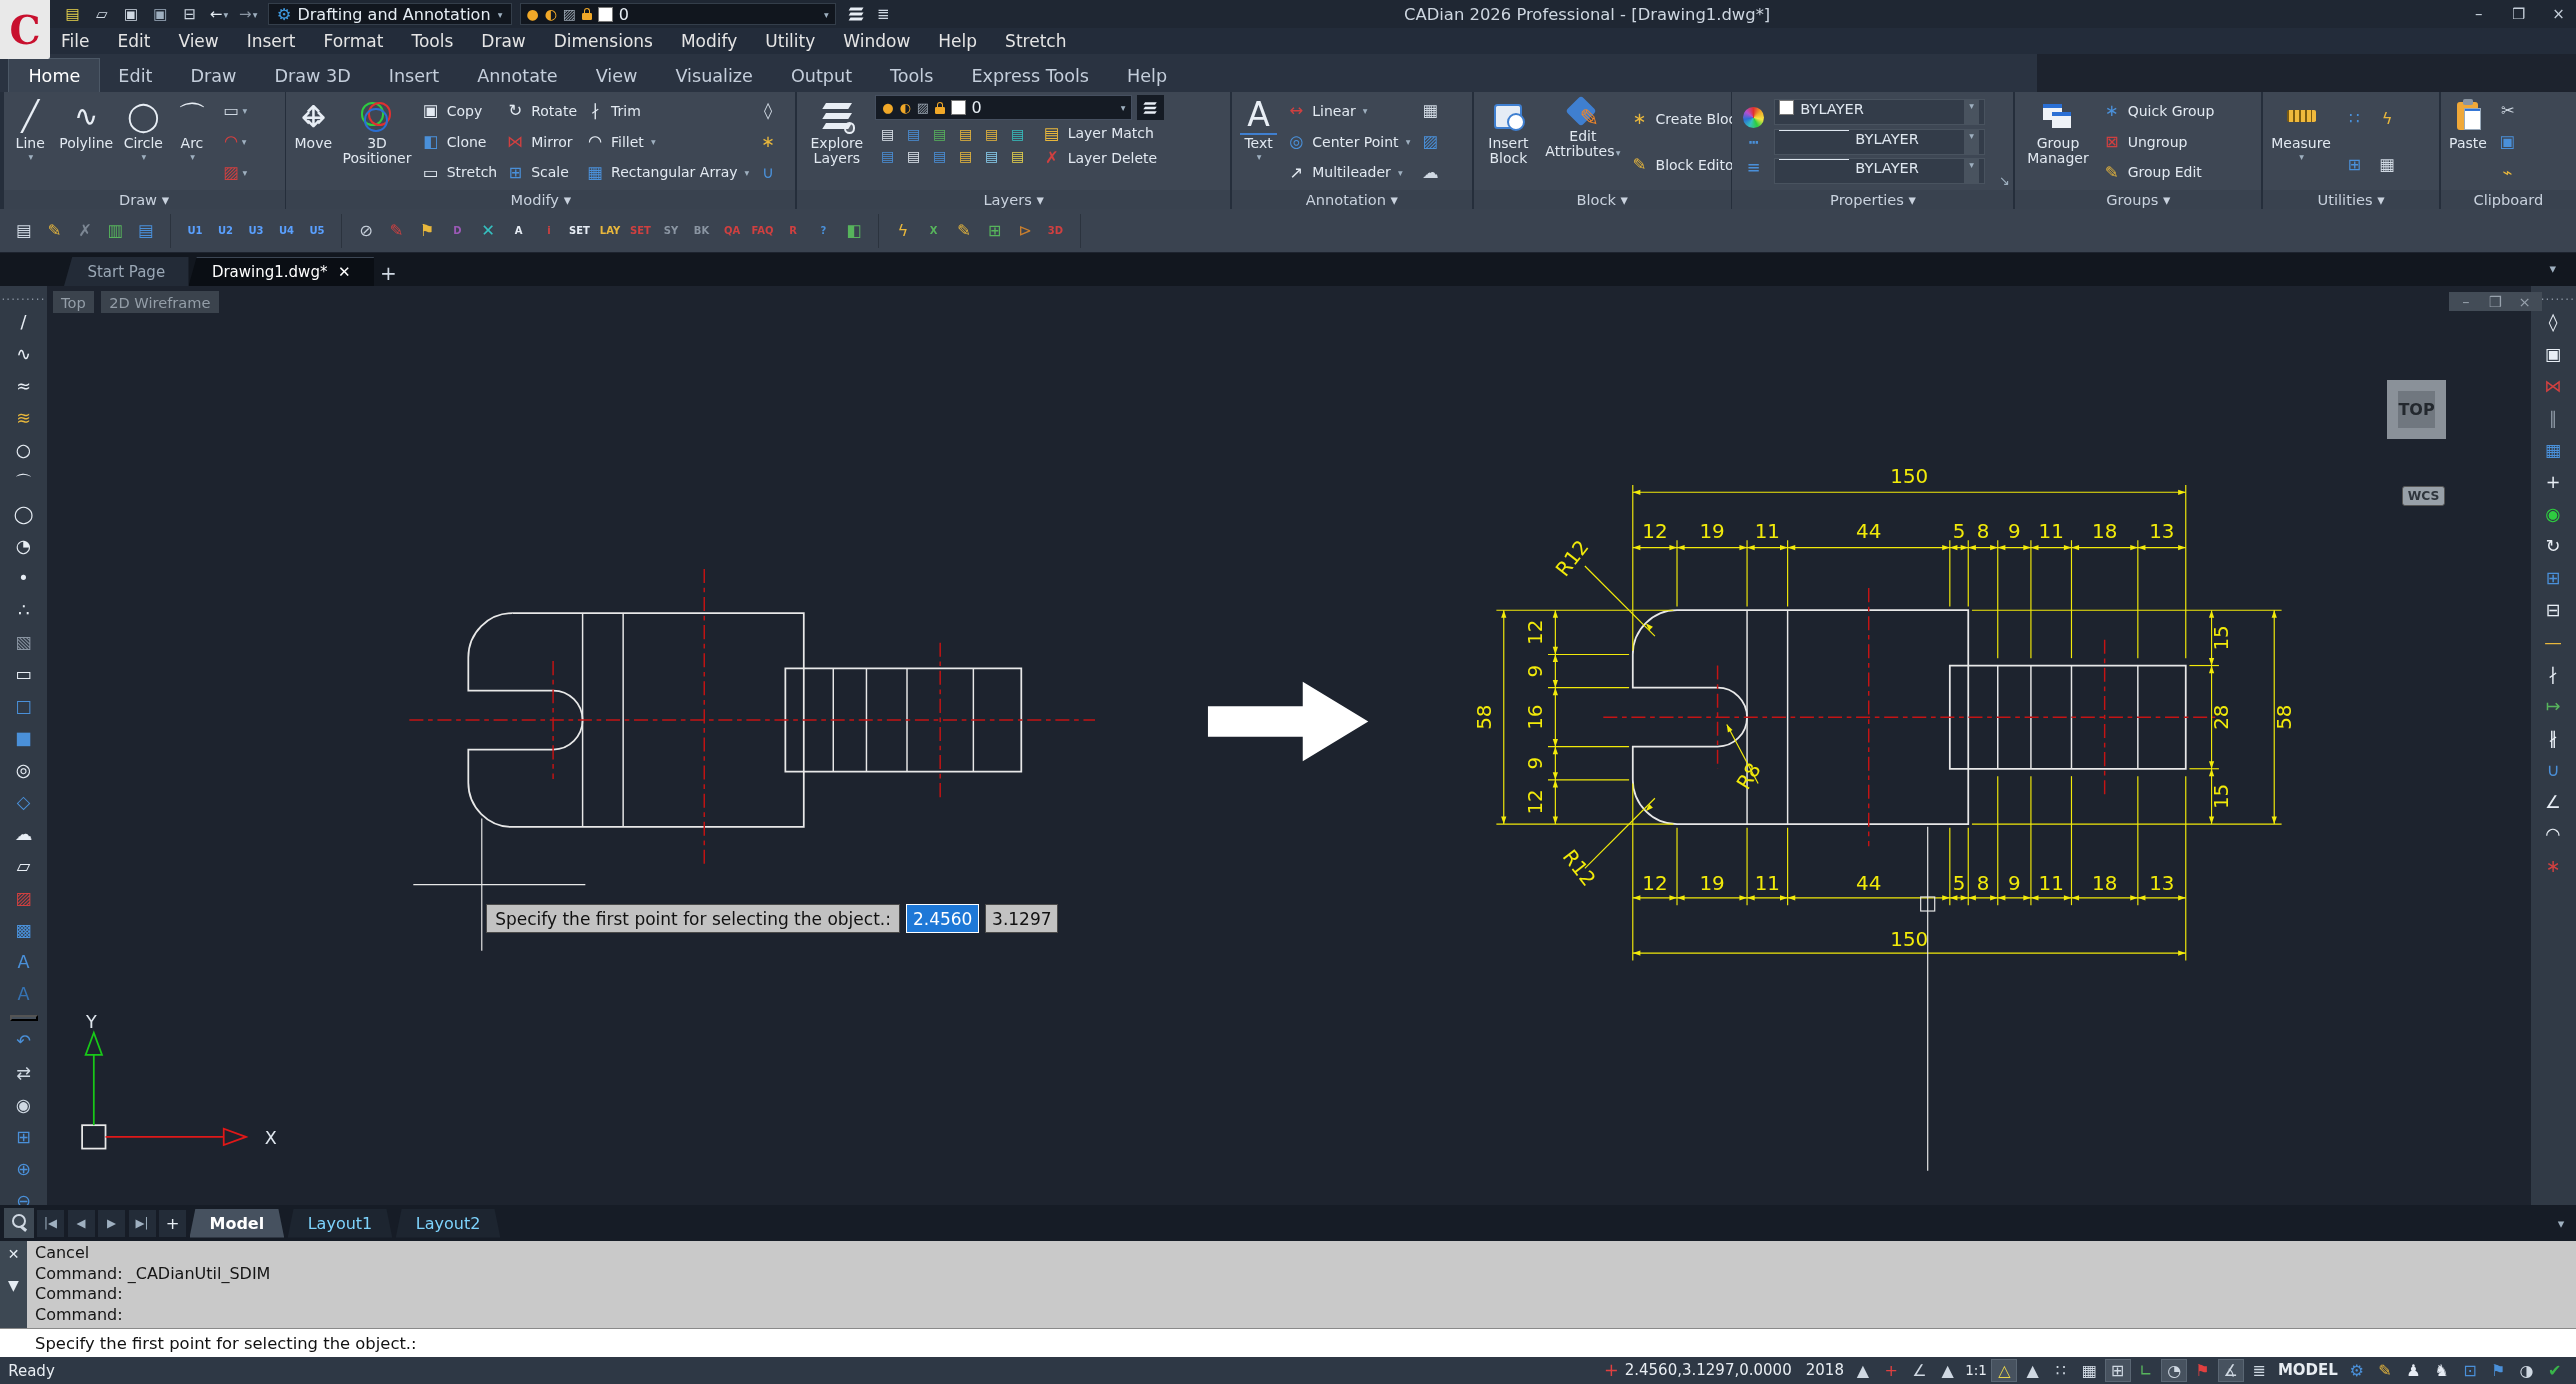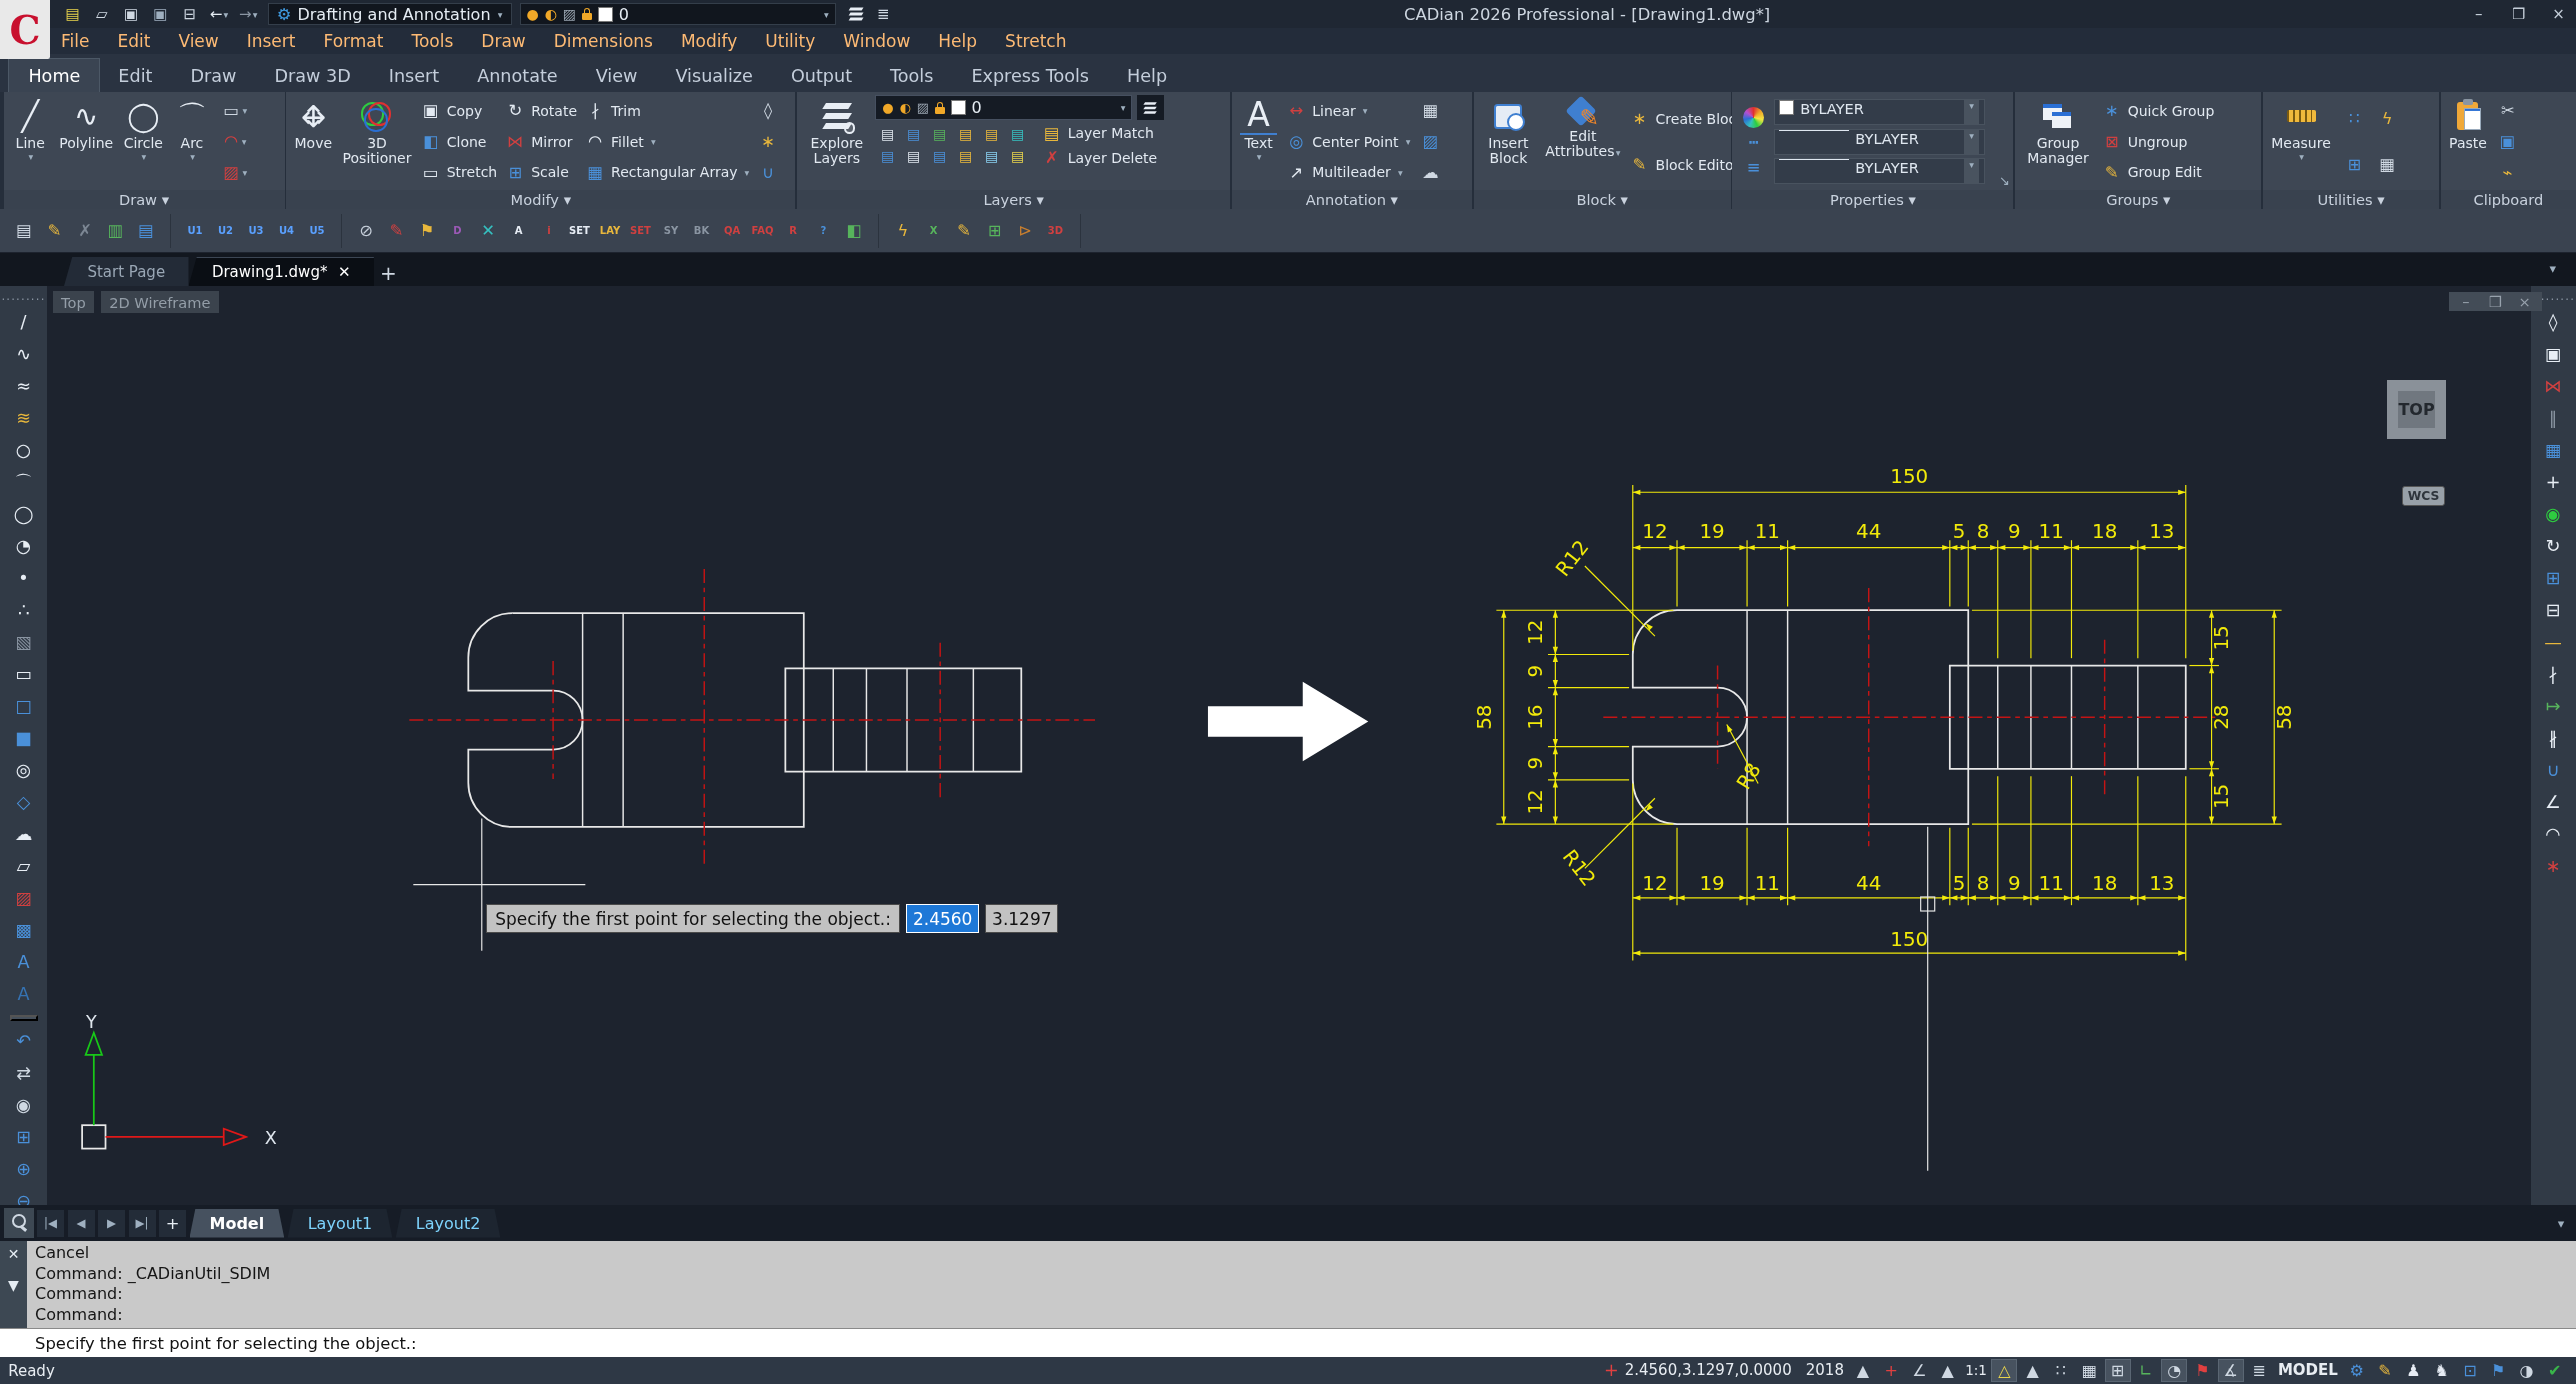--- a/index.html
+++ b/index.html
@@ -18,23 +18,23 @@
   .gear{color:#3f9ae0;font-size:16.4px;}
   .layerbox{height:22px;min-width:316px;background:#11161e;border:0.6px solid #343e4a;display:flex;align-items:center;gap:5.9px;padding:0 5.9px;margin-left:8.2px;color:#e6edf4;font-size:16px;}
   .chip{display:inline-block;width:15px;height:15px;background:#fff;border:1.2px solid #777;}
   .lock{display:inline-block;width:10px;height:7px;background:#f0a828;border-radius:1.2px;position:relative;margin-top:5.3px;}
   .lock::before{content:"";position:absolute;left:1.8px;top:-5.3px;width:4.7px;height:5.3px;border:1.8px solid #f0a828;border-bottom:none;border-radius:3.5px 3.5px 0 0;}
   .spacer{flex:1;}
   .apptitle{position:absolute;left:1404px;top:0;height:28px;display:flex;align-items:center;color:#cdd6e0;font-size:16.4px;}
   .winbtns{position:absolute;right:5.9px;top:0;height:28px;display:flex;align-items:center;gap:16.4px;color:#c3cdd8;font-size:15px;}
   .winbtns span{width:23.4px;text-align:center;}
   .menubar{left:0;top:28px;width:2576px;height:26px;background:#232c3a;display:flex;align-items:center;gap:28px;padding-left:61px;}
-  .mitem{border:none;background:transparent;color:#fdba74;font-size:17px;cursor:default;padding:0;}
+  .mitem{border:none;background:transparent;color:#e5e5e5;font-size:17px;cursor:default;padding:0;}
   
-  .rtabs{left:0;top:54px;width:2576px;height:39px;background:#2a3341;display:flex;align-items:flex-end;padding-left:9.4px;}
+  .rtabs{left:0;top:54px;width:2037px;height:39px;background:#2a3341;display:flex;align-items:flex-end;padding-left:9.4px;}
   .rtab{border:none;background:transparent;color:#c4cedb;font-size:17.6px;height:34px;padding:0 19px;cursor:default;}
   .rtab.active{background:#3a4452;color:#fff;outline:0.6px solid #4c5866;}
   .ribbon{left:0;top:92px;width:2576px;height:117px;background:#252e3b;display:flex;gap:1.8px;padding-left:3.5px;}
   .panel{position:relative;background:#3e4754;height:117px;flex:none;}
   .pbody{position:absolute;left:0;top:2.3px;right:0;bottom:20px;display:flex;align-items:stretch;padding:1.2px 4.7px;gap:3.5px;}
   .plabel{position:absolute;left:0;bottom:0;width:100%;height:19px;background:#39424f;color:#c9d2de;font-size:14.6px;display:flex;align-items:center;justify-content:center;gap:4.7px;}
   .bb{display:flex;flex-direction:column;align-items:center;justify-content:flex-start;gap:1.2px;border:none;background:transparent;color:#e2e9f1;font-size:14px;padding:2.3px 3.5px;cursor:default;line-height:1.05;}
   .bi{height:37px;display:flex;align-items:center;justify-content:center;font-size:29px;color:#e8eef5;position:relative;width:37px;}
   .sr{display:flex;align-items:center;gap:5.9px;border:none;background:transparent;color:#e2e9f1;font-size:14px;cursor:default;padding:0 2.3px;text-align:left;white-space:nowrap;}
   .sg{font-size:16.4px;width:20px;text-align:center;flex:none;}

